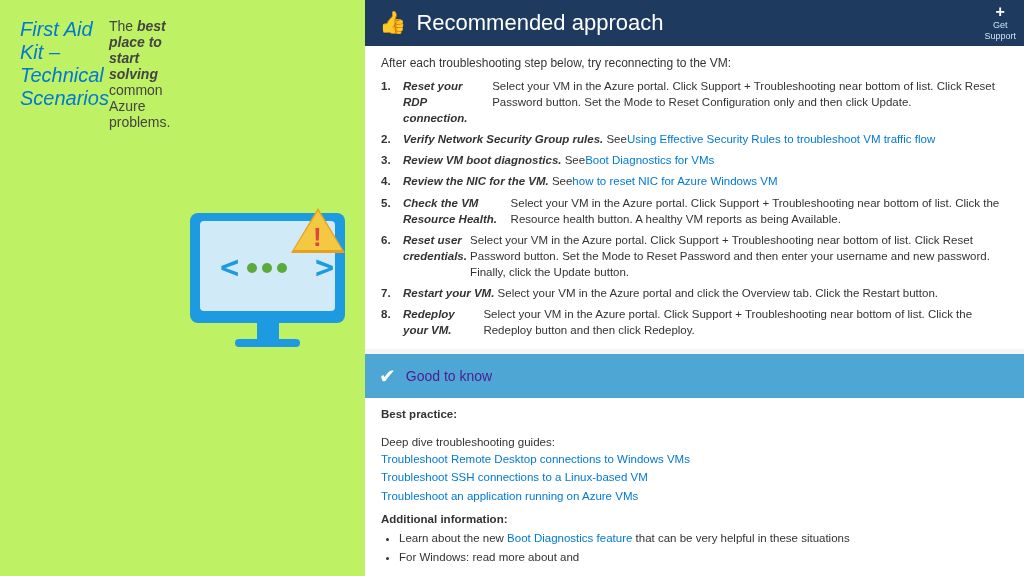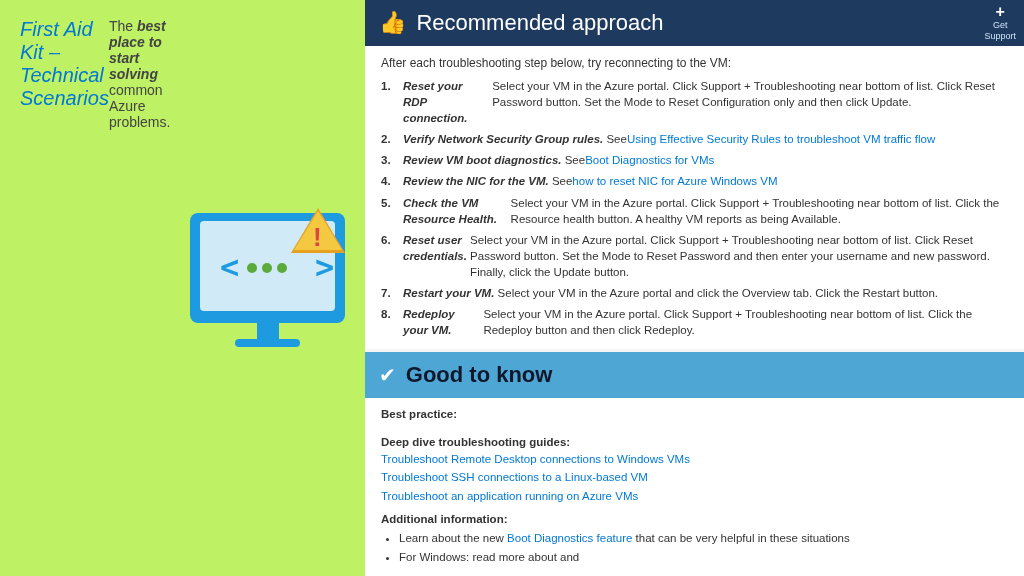--- a/index.html
+++ b/index.html
@@ -158,40 +158,40 @@
       padding: 10px 16px 10px 14px;
       display: flex;
       align-items: center;
       gap: 10px;
     }
     .good-to-know-header .check-icon {
       font-size: 20px;
       color: #fff;
     }
     .good-to-know-header h2 {
-      font-size: 22px;
-      font-weight: 700;
-      color: #0f172a;
+      font-size: 14px;
+      font-weight: 400;
+      color: #4c1d95;
     }
     .good-to-know-content {
       background: #fff;
       padding: 10px 16px;
       font-size: 11.5px;
       color: #333;
     }
     .good-to-know-content .bp-label {
       font-weight: bold;
       margin-bottom: 16px;
     }
     .good-to-know-content .bp-text {
       margin-bottom: 8px;
       line-height: 1.4;
     }
     .good-to-know-content .dive-label {
-      font-weight: bold;
+      font-weight: normal;
       margin-bottom: 2px;
     }
     .good-to-know-content .dive-links {
       margin-bottom: 8px;
     }
     .good-to-know-content .dive-links a {
       display: block;
       color: #0078d4;
       text-decoration: none;
       line-height: 1.6;

